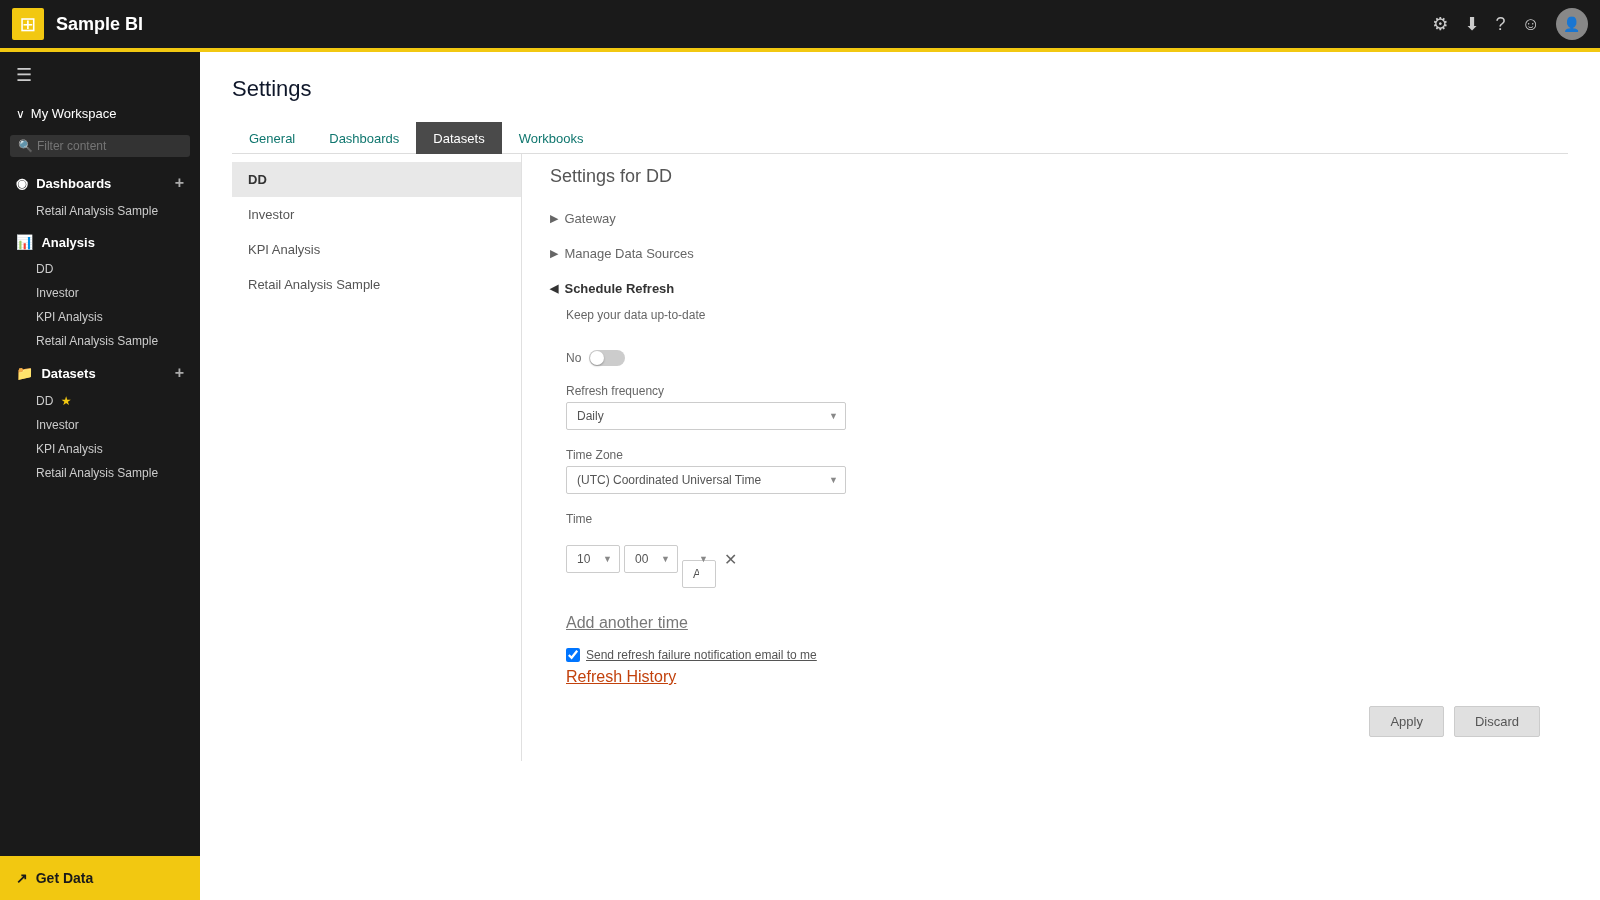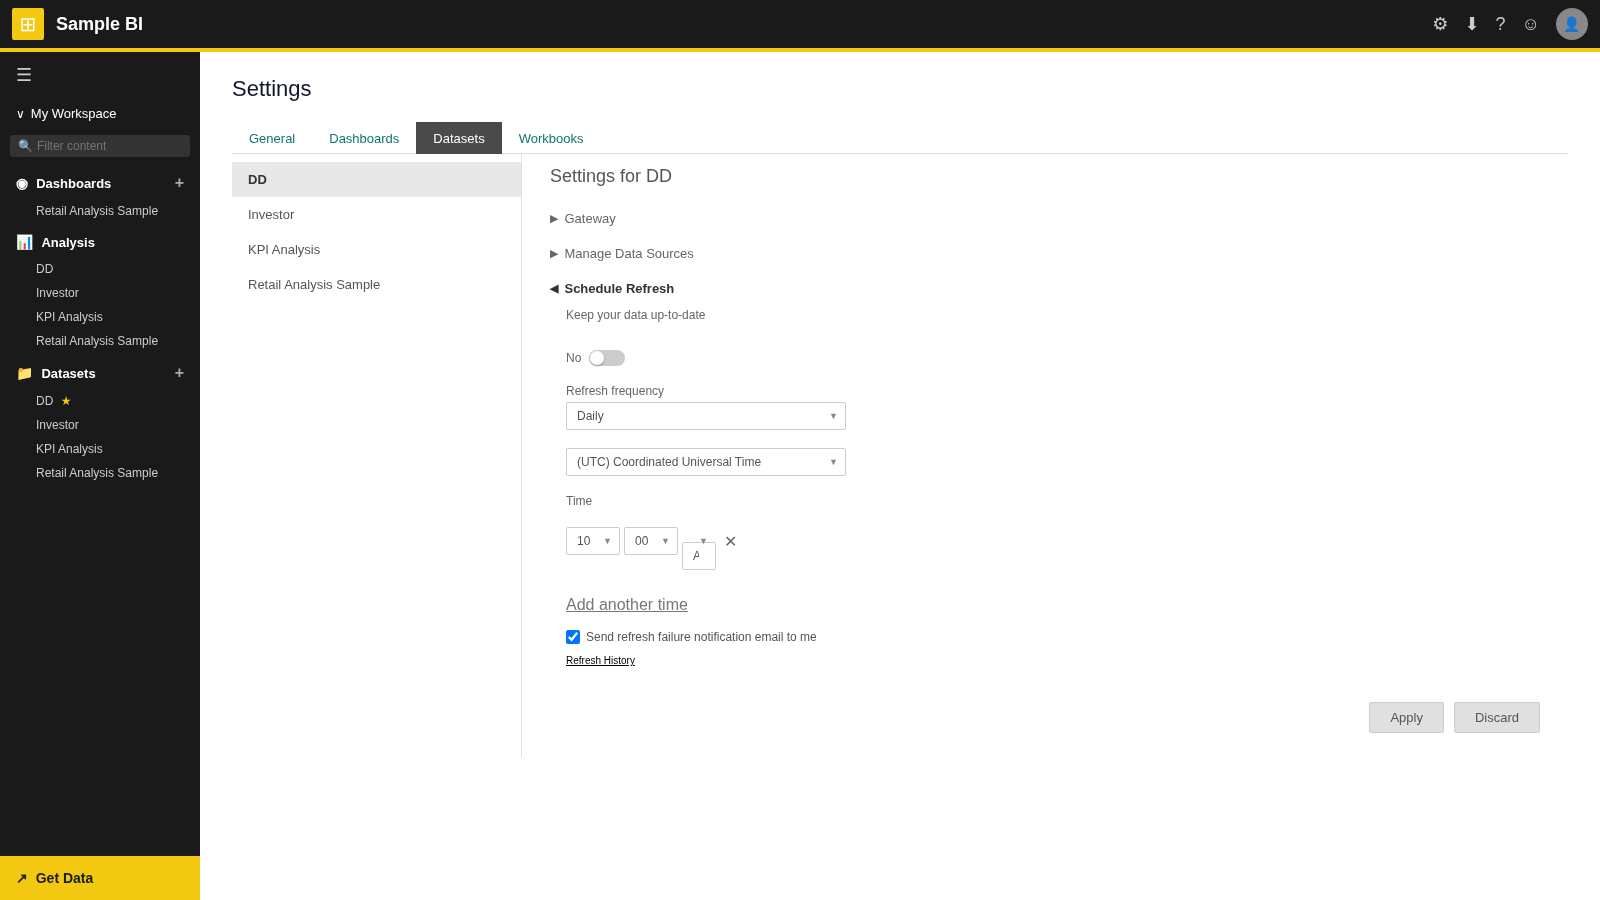--- a/index.html
+++ b/index.html
@@ -374,34 +374,35 @@
     }
 
     
     .checkbox-row {
       display: flex;
       align-items: flex-start;
       gap: 6px;
       font-size: 12px;
       color: #555;
       margin-bottom: 6px;
+      text-decoration: underline;
     }
     .checkbox-row input[type=checkbox] {
       width: 14px;
       height: 14px;
     }
 
     
     .refresh-history-link {
-      color: #000000;
-      font-size: 10px;
+      color: #c2410c;
+      font-size: 16px;
       text-decoration: underline;
       cursor: pointer;
       display: inline-block;
-      margin-bottom: 28px;
+      margin-bottom: 12px;
     }
 
     
     .action-buttons {
       display: flex;
       gap: 10px;
       margin-top: 8px;
       justify-content: flex-end;
     }
     .btn {
@@ -563,20 +564,21 @@
               <div class="select-wrapper">
                 <select class="select-frequency">
                   <option>Daily</option>
                   <option>Weekly</option>
                 </select>
               </div>
             </div>
 
             
             <div class="field-group">
+              <div class="field-label">Time Zone</div>
               <div class="select-wrapper">
                 <select class="select-timezone">
                   <option>(UTC) Coordinated Universal Time</option>
                   <option>(UTC-05:00) Eastern Time</option>
                   <option>(UTC-08:00) Pacific Time</option>
                 </select>
               </div>
             </div>
 
             

